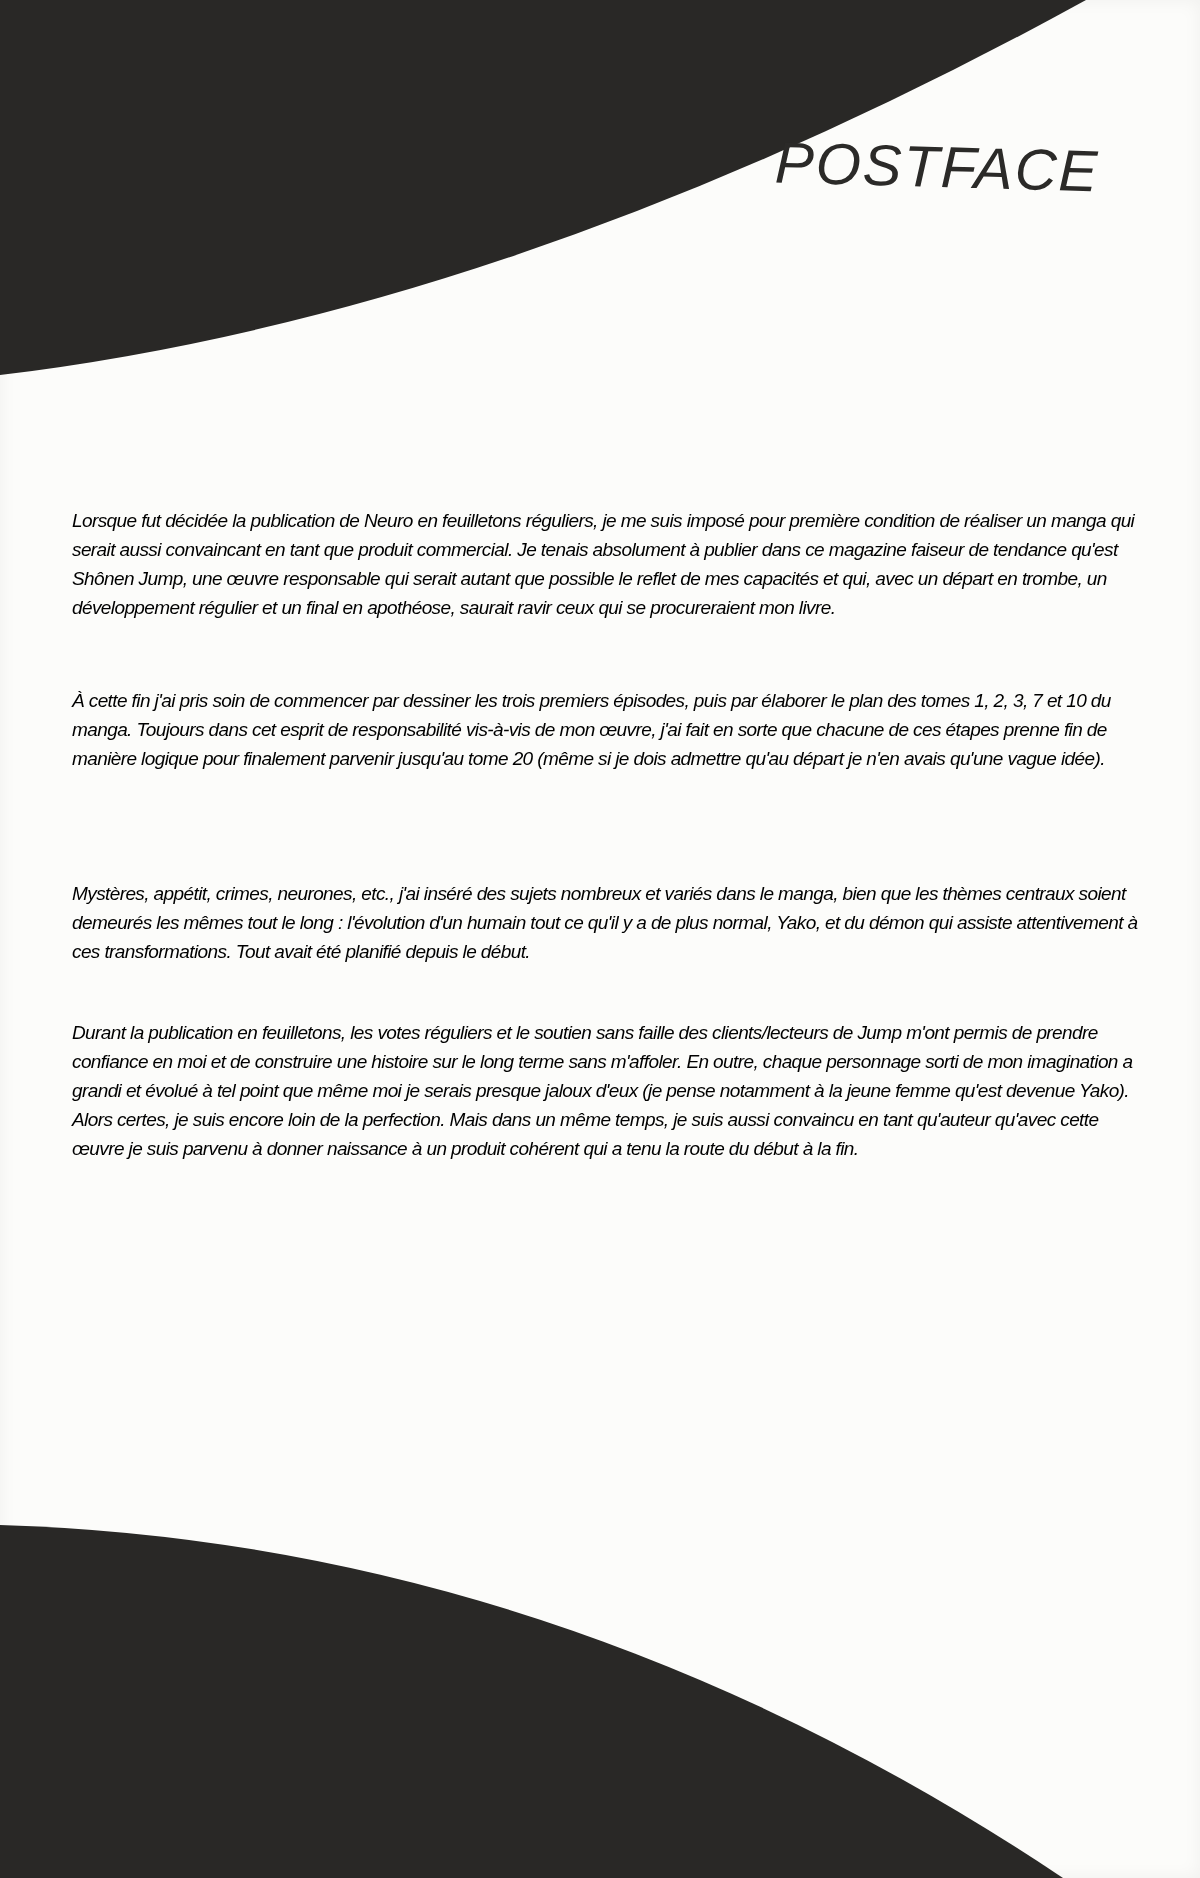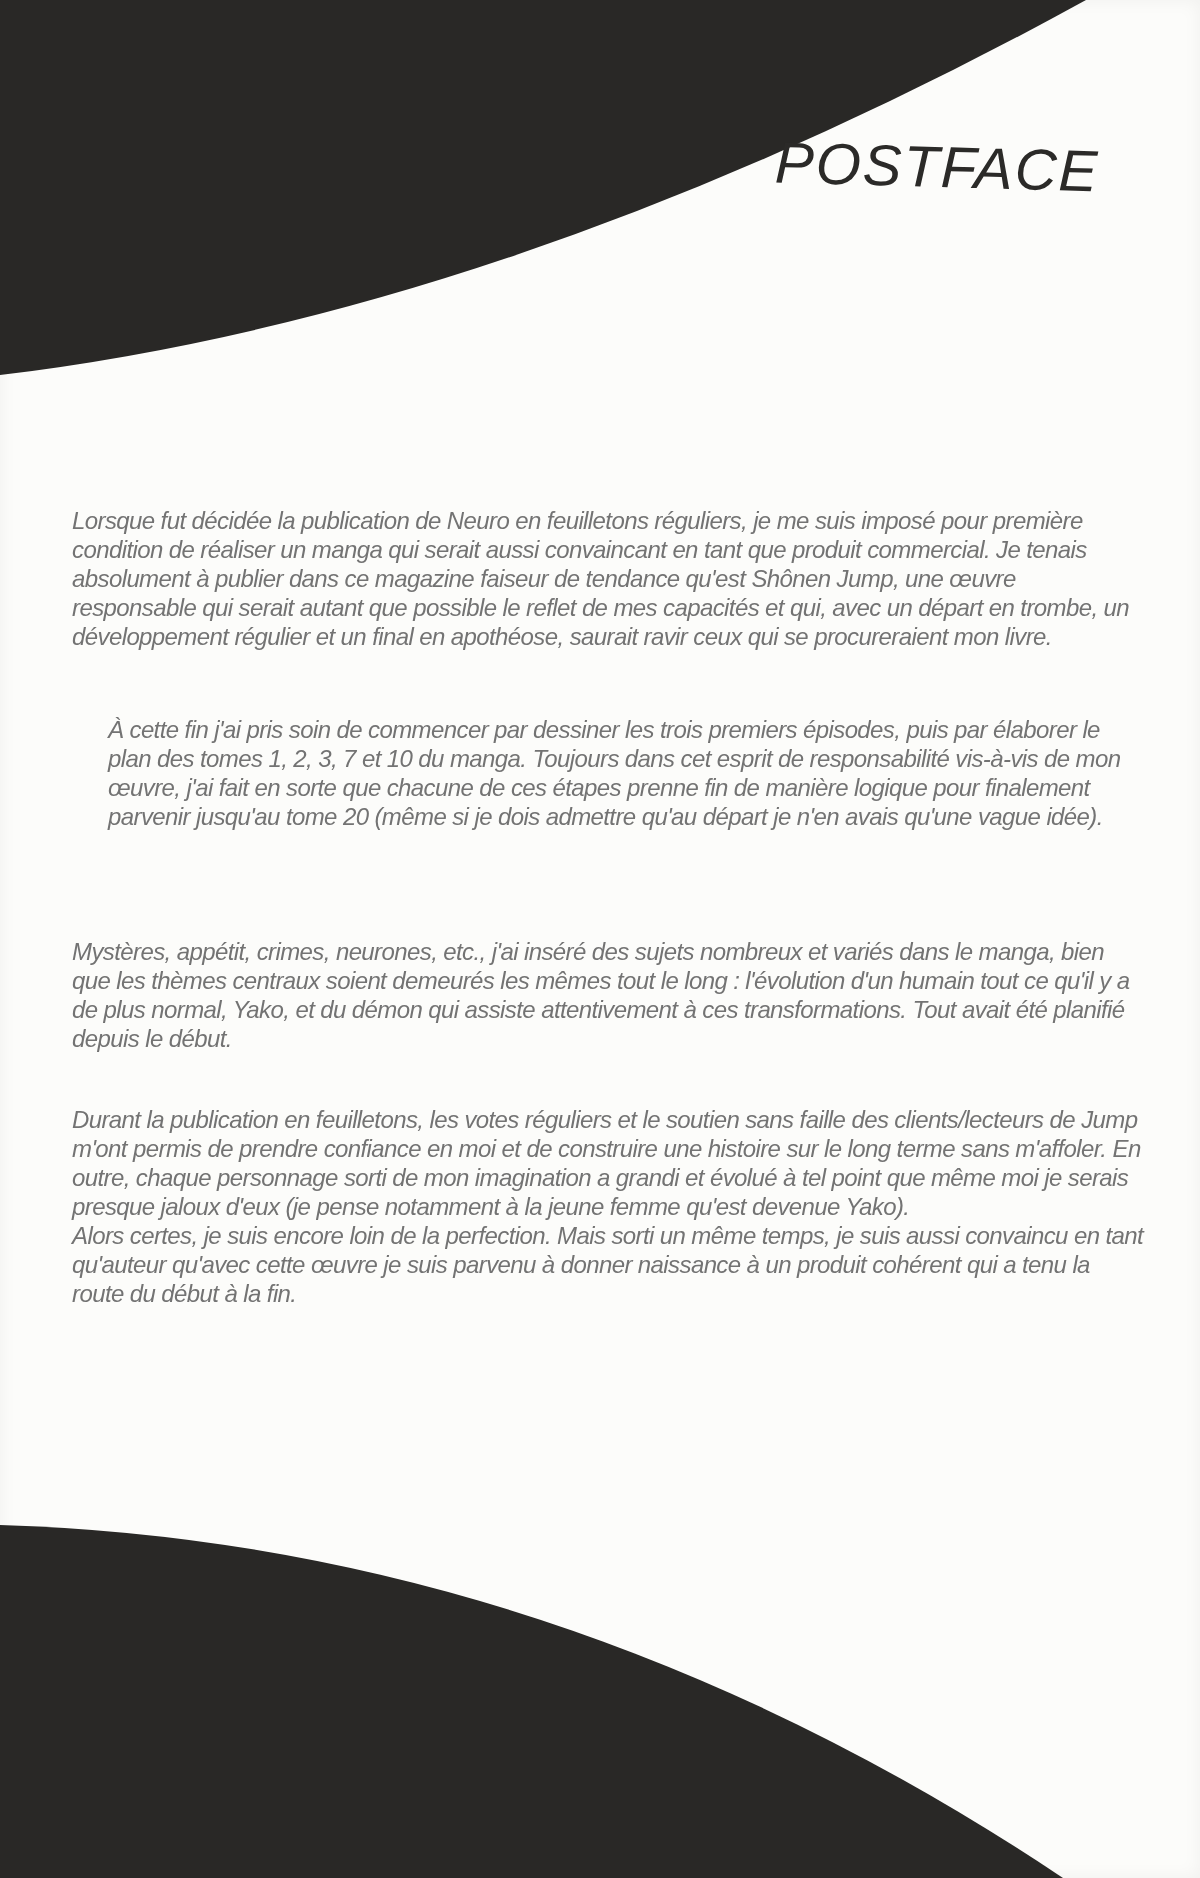--- a/index.html
+++ b/index.html
@@ -38,45 +38,45 @@
     color: #2b2a28;
     transform: rotate(1.6deg);
     white-space: nowrap;
     line-height: 1;
   }
   .body-text {
     position: absolute;
     left: 72px;
     top: 506px;
     width: 1072px;
-    color: #737373;
+    color: #000000;
     font-family: "Liberation Sans", sans-serif;
     font-style: italic;
-    font-size: 24px;
+    font-size: 19px;
     letter-spacing: -0.6px;
     line-height: 29px;
   }
   .para { margin: 0; }
   .para.gap-a { margin-bottom: 64px; }
-  .para.gap-b { margin-bottom: 106px; margin-left: 36px; }
+  .para.gap-b { margin-bottom: 106px; }
   .para.gap-c { margin-bottom: 52px; }
 </style>
 </head>
 <body>
 
 <div class="page">
 
   <svg class="bg" viewBox="0 0 1200 1878" xmlns="http://www.w3.org/2000/svg">
     <path d="M0 0 L1086 0 Q517 313 0 375 Z" fill="#292826"></path>
     <path d="M0 1878 L0 1525 Q561 1542 1063 1878 Z" fill="#292826"></path>
   </svg>
 
   <div class="title">POSTFACE</div>
 
   <div class="body-text">
     <p class="para gap-a">Lorsque fut décidée la publication de Neuro en feuilletons réguliers, je me suis imposé pour première condition de réaliser un manga qui serait aussi convaincant en tant que produit commercial. Je tenais absolument à publier dans ce magazine faiseur de tendance qu'est Shônen Jump, une œuvre responsable qui serait autant que possible le reflet de mes capacités et qui, avec un départ en trombe, un développement régulier et un final en apothéose, saurait ravir ceux qui se procureraient mon livre.</p>
     <p class="para gap-b">À cette fin j'ai pris soin de commencer par dessiner les trois premiers épisodes, puis par élaborer le plan des tomes 1, 2, 3, 7 et 10 du manga. Toujours dans cet esprit de responsabilité vis-à-vis de mon œuvre, j'ai fait en sorte que chacune de ces étapes prenne fin de manière logique pour finalement parvenir jusqu'au tome 20 (même si je dois admettre qu'au départ je n'en avais qu'une vague idée).</p>
     <p class="para gap-c">Mystères, appétit, crimes, neurones, etc., j'ai inséré des sujets nombreux et variés dans le manga, bien que les thèmes centraux soient demeurés les mêmes tout le long : l'évolution d'un humain tout ce qu'il y a de plus normal, Yako, et du démon qui assiste attentivement à ces transformations. Tout avait été planifié depuis le début.</p>
     <p class="para">Durant la publication en feuilletons, les votes réguliers et le soutien sans faille des clients/lecteurs de Jump m'ont permis de prendre confiance en moi et de construire une histoire sur le long terme sans m'affoler. En outre, chaque personnage sorti de mon imagination a grandi et évolué à tel point que même moi je serais presque jaloux d'eux (je pense notamment à la jeune femme qu'est devenue Yako).</p>
-    <p class="para">Alors certes, je suis encore loin de la perfection. Mais sorti un même temps, je suis aussi convaincu en tant qu'auteur qu'avec cette œuvre je suis parvenu à donner naissance à un produit cohérent qui a tenu la route du début à la fin.</p>
+    <p class="para">Alors certes, je suis encore loin de la perfection. Mais dans un même temps, je suis aussi convaincu en tant qu'auteur qu'avec cette œuvre je suis parvenu à donner naissance à un produit cohérent qui a tenu la route du début à la fin.</p>
   </div>
 
 </div>
 
 </body></html>

